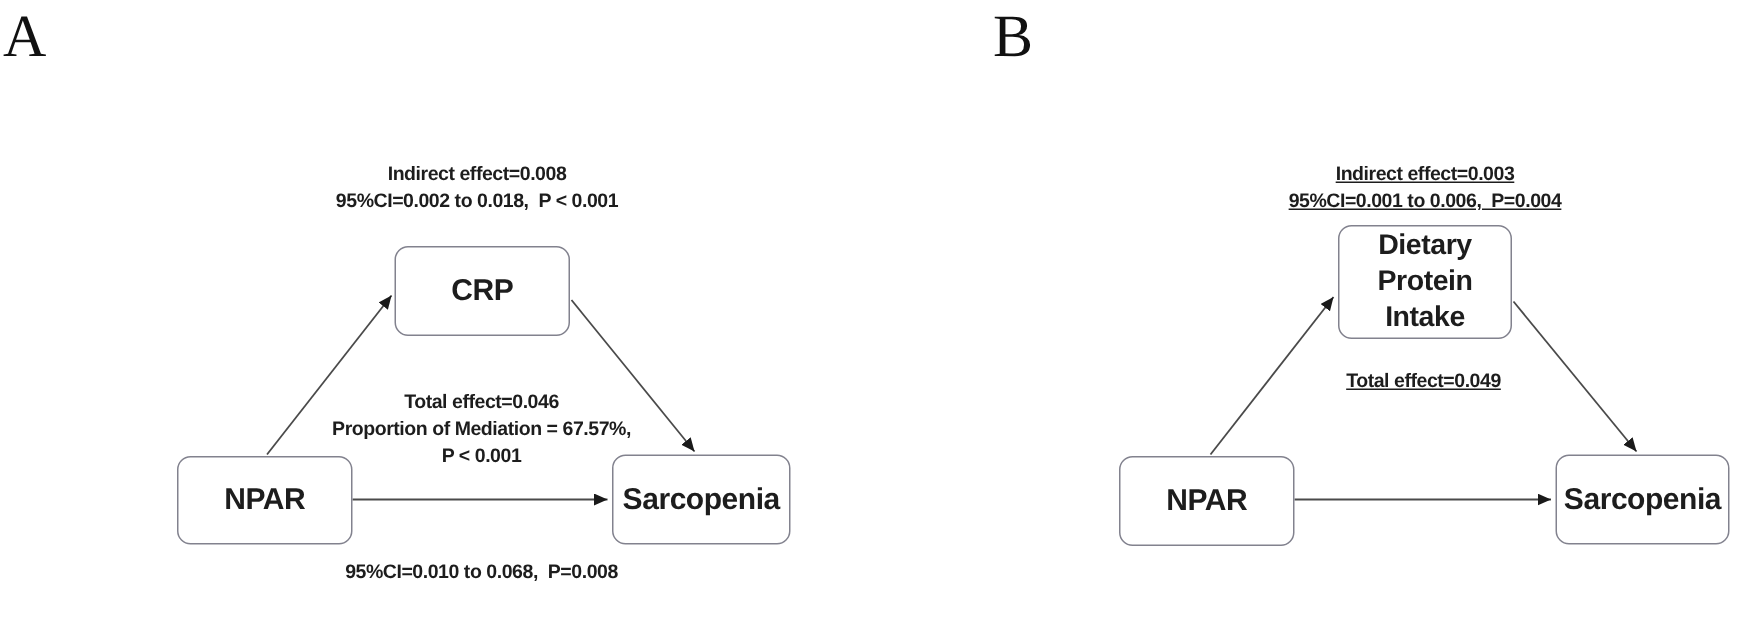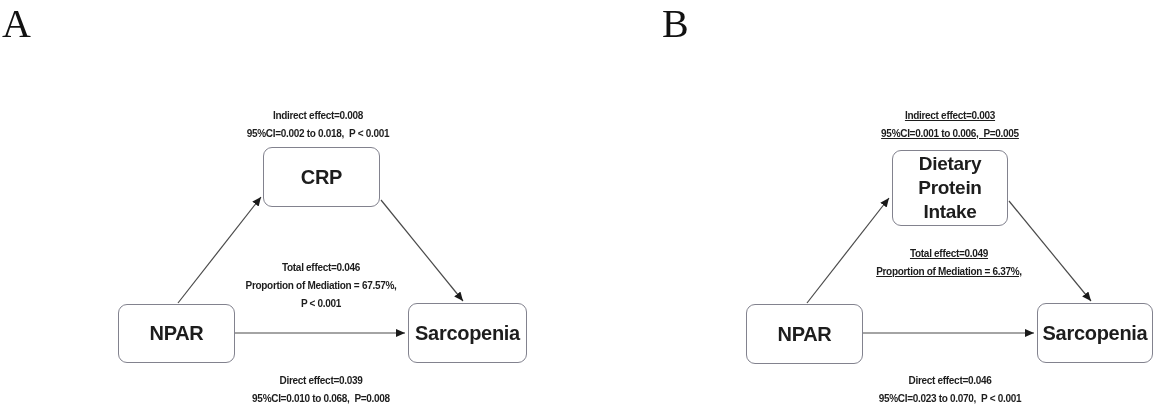--- a/index.html
+++ b/index.html
@@ -53,21 +53,21 @@
   }
   .node.multiline {
     font-size: 19px;
     line-height: 24px;
     padding: 2px 6px;
   }
   .ann {
     position: absolute;
     text-align: center;
     font-weight: 700;
-    font-size: 10px;
+    font-size: 13px;
     line-height: 18px;
     letter-spacing: -0.3px;
     color: var(--text);
   }
   .ann div { white-space: pre-wrap; }
 </style>
 </head>
 <body>
 
 <div class="figure">
@@ -88,53 +88,47 @@
     <line x1="863" y1="333" x2="1034" y2="333" marker-end="url(#ah)"></line>
   </svg>
 
   <div class="panel-label" style="left:2px; top:4px;">A</div>
 
   <div class="ann" style="left:188px; top:107px; width:260px;">
     <div>Indirect effect=0.008</div>
     <div>95%CI=0.002 to 0.018,  P &lt; 0.001</div>
   </div>
 
-  <div class="node" style="left:263px; top:147px; width:117px; height:60px;">CRP</div>
+  <div class="node" style="left:263px; top:164px; width:117px; height:60px;">CRP</div>
 
   <div class="ann" style="left:191px; top:259px; width:260px;">
     <div>Total effect=0.046</div>
     <div>Proportion of Mediation = 67.57%,</div>
     <div>P &lt; 0.001</div>
   </div>
 
   <div class="node" style="left:118px; top:304px; width:117px; height:59px;">NPAR</div>
 
   <div class="node" style="left:408px; top:303px; width:119px; height:60px;">Sarcopenia</div>
 
   <div class="ann" style="left:191px; top:372px; width:260px;">
-    <div>Direct effect=0.039</div>
     <div>95%CI=0.010 to 0.068,  P=0.008</div>
   </div>
 
   <div class="panel-label" style="left:662px; top:4px;">B</div>
 
   <div class="ann" style="left:820px; top:107px; width:260px;text-decoration:underline;">
     <div>Indirect effect=0.003</div>
-    <div>95%CI=0.001 to 0.006,  P=0.005</div>
+    <div>95%CI=0.001 to 0.006,  P=0.004</div>
   </div>
 
   <div class="node multiline" style="left:892px; top:150px; width:116px; height:76px;">Dietary Protein Intake</div>
 
   <div class="ann" style="left:819px; top:245px; width:260px;text-decoration:underline;">
     <div>Total effect=0.049</div>
-    <div>Proportion of Mediation = 6.37%,</div>
   </div>
 
   <div class="node" style="left:746px; top:304px; width:117px; height:60px;">NPAR</div>
 
   <div class="node" style="left:1037px; top:303px; width:116px; height:60px;">Sarcopenia</div>
 
-  <div class="ann" style="left:820px; top:372px; width:260px;">
-    <div>Direct effect=0.046</div>
-    <div>95%CI=0.023 to 0.070,  P &lt; 0.001</div>
-  </div>
 
 </div>
 
 </body></html>

